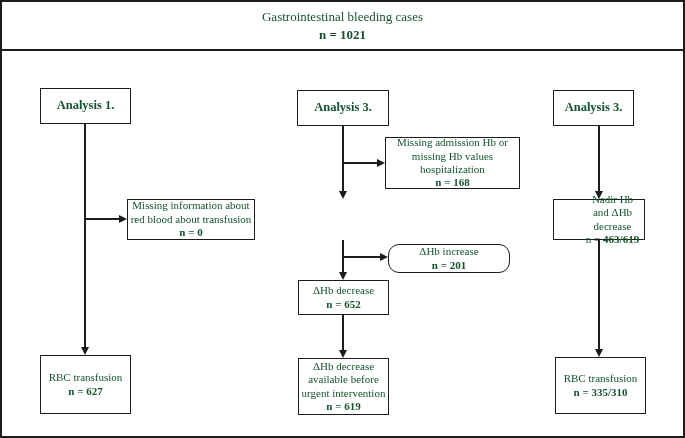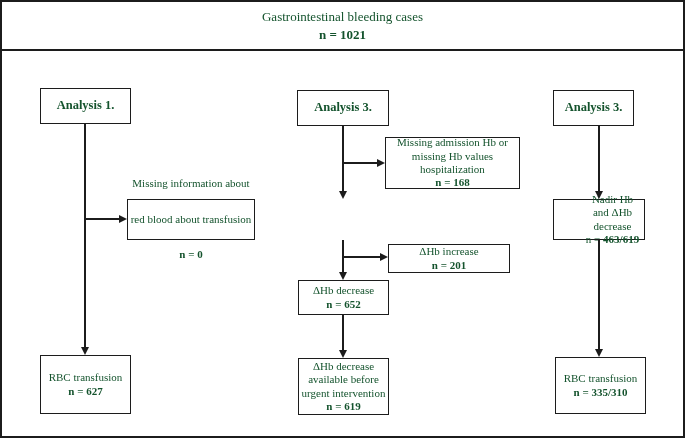--- a/index.html
+++ b/index.html
@@ -52,21 +52,21 @@
 
   <div class="title-section">
     <div>Gastrointestinal bleeding cases</div>
     <div class="bold">n = 1021</div>
   </div>
 
   <div class="box header-box" style="left:38px; top:86px; width:91px; height:36px;">
     <div>Analysis 1.</div>
   </div>
 
-  <div class="box" style="left:125px; top:197px; width:128px; height:41px;gap:22px;">
+  <div class="box" style="left:125px; top:197px; width:128px; height:41px;">
     <div>Missing information about</div>
     <div>red blood about transfusion</div>
     <div class="bold">n = 0</div>
   </div>
 
   <div class="box" style="left:38px; top:353px; width:91px; height:59px;">
     <div>RBC transfusion</div>
     <div class="bold">n = 627</div>
   </div>
 
@@ -80,21 +80,21 @@
   </div>
 
   <div class="box" style="left:383px; top:135px; width:135px; height:52px;">
     <div>Missing admission Hb or</div>
     <div>missing Hb values</div>
     <div>hospitalization</div>
     <div class="bold">n = 168</div>
   </div>
 
 
-  <div class="box" style="left:386px; top:242px; width:122px; height:29px;">
+  <div class="box" style="left:386px; top:242px; width:122px; height:29px;border-radius:11px;">
     <div>ΔHb increase</div>
     <div class="bold">n = 201</div>
   </div>
 
   <div class="box" style="left:296px; top:278px; width:91px; height:35px;">
     <div>ΔHb decrease</div>
     <div class="bold">n = 652</div>
   </div>
 
   <div class="box" style="left:296px; top:356px; width:91px; height:57px;">

